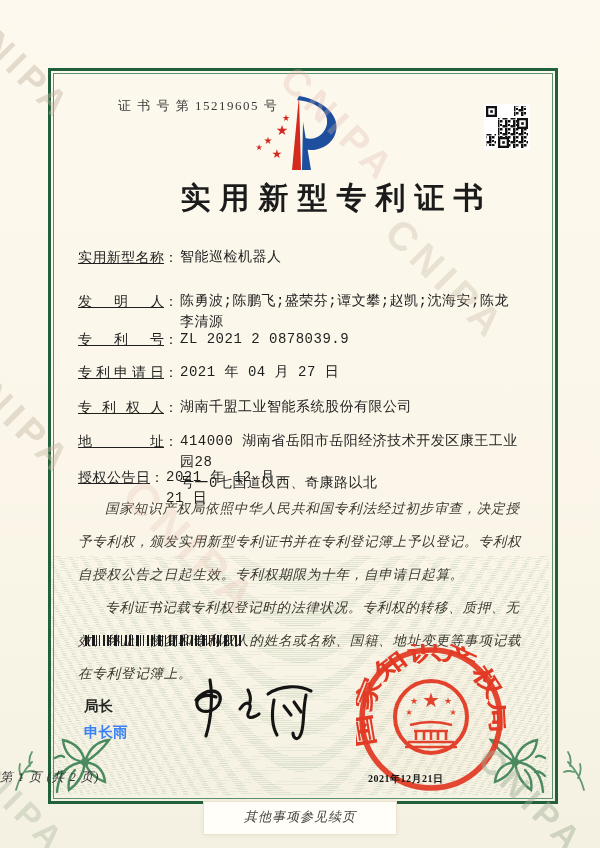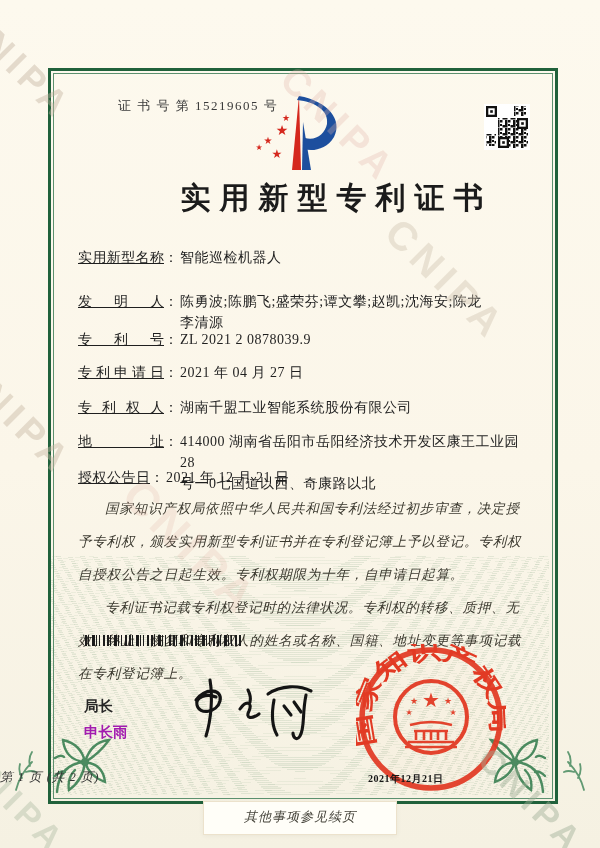--- a/index.html
+++ b/index.html
@@ -20,39 +20,39 @@
   
   .certno{left:78px;top:97px;font-size:13px;letter-spacing:1.5px;color:#3a3a3a;z-index:3;margin-left:40px;}
   .logo{left:246px;top:88px;z-index:2;}
   .qr{left:484px;top:104px;z-index:2;}
   .title{top:178px;left:0;width:100%;text-align:center;font-size:30px;font-weight:bold;
     letter-spacing:9px;text-indent:9px;color:#1b1b1b;z-index:3;padding-left:32px;}
   
   .row{left:78px;width:452px;font-size:14px;color:#1f1f1f;z-index:3;line-height:21px;}
   .flabel{display:inline-block;width:86px;text-align:justify;text-align-last:justify;vertical-align:top;text-decoration:underline;}
   .colon{display:inline-block;width:16px;vertical-align:top;}
-  .fvalue{display:inline-block;width:340px;vertical-align:top;white-space:pre-line;letter-spacing:0.5px;}
+  .fvalue{display:inline-block;width:340px;vertical-align:top;white-space:pre-line;letter-spacing:0.5px;font-family:Liberation Mono, monospace;}
   .pair2{position:absolute;left:232px;top:0;white-space:nowrap;}
   .pair2 .flabel{width:72px;}
   .pair2 .fvalue{width:auto;}
   .r-name{top:247px;} .r-inv{top:291px;} .r-pat{top:329px;} .r-fil{top:362px;}
   .r-own{top:397px;} .r-addr{top:431px;} .r-grant{top:467px;}
   
   .legal{left:78px;top:492px;width:446px;z-index:3;font-size:13.5px;font-style:italic;
     line-height:33px;letter-spacing:0.8px;color:#3b392f;}
   .legal p{margin:0;text-indent:2em;}
   
   .barcode{left:85px;top:635px;width:156px;height:11px;z-index:3;background:
     repeating-linear-gradient(90deg,#1c1c1c 0 2px,rgba(0,0,0,0) 2px 3px,#1c1c1c 3px 4px,
     rgba(0,0,0,0) 4px 7px,#1c1c1c 7px 10px,rgba(0,0,0,0) 10px 11px,#1c1c1c 11px 12px,
     rgba(0,0,0,0) 12px 14px,#1c1c1c 14px 15px,rgba(0,0,0,0) 15px 18px,#1c1c1c 18px 20px,rgba(0,0,0,0) 20px 22px);}
   .sig-title{left:84px;top:697px;font-family:"Liberation Sans","DejaVu Sans",sans-serif;
     font-size:14.5px;font-weight:600;color:#262626;z-index:3;}
   .sig-name{left:84px;top:723px;font-family:"Liberation Sans","DejaVu Sans",sans-serif;
-    font-size:14.5px;font-weight:600;color:#a21caf;z-index:3;}
+    font-size:14.5px;font-weight:600;color:#3b82f6;z-index:3;}
   .signature{left:182px;top:674px;z-index:4;}
   .seal{left:356px;top:644px;z-index:3;}
   .seal-date{left:368px;top:733px;width:145px;font-size:10px;font-weight:bold;color:#171717;
     letter-spacing:0.5px;z-index:4;margin-top:39px;}
   .pagenum{top:769px;left:0;width:100%;text-align:left;font-size:12.5px;letter-spacing:1px;color:#333;z-index:3;font-style:italic;}
   .note{top:801px;left:50%;transform:translateX(-50%);background:#fffef8;border:1px solid #ece2cc;
     padding:6px 40px 8px;font-size:13px;font-style:italic;color:#47453c;letter-spacing:1px;
     box-shadow:0 1px 5px rgba(0,0,0,0.05);z-index:3;white-space:nowrap;}
   
   .corner{z-index:2;}

